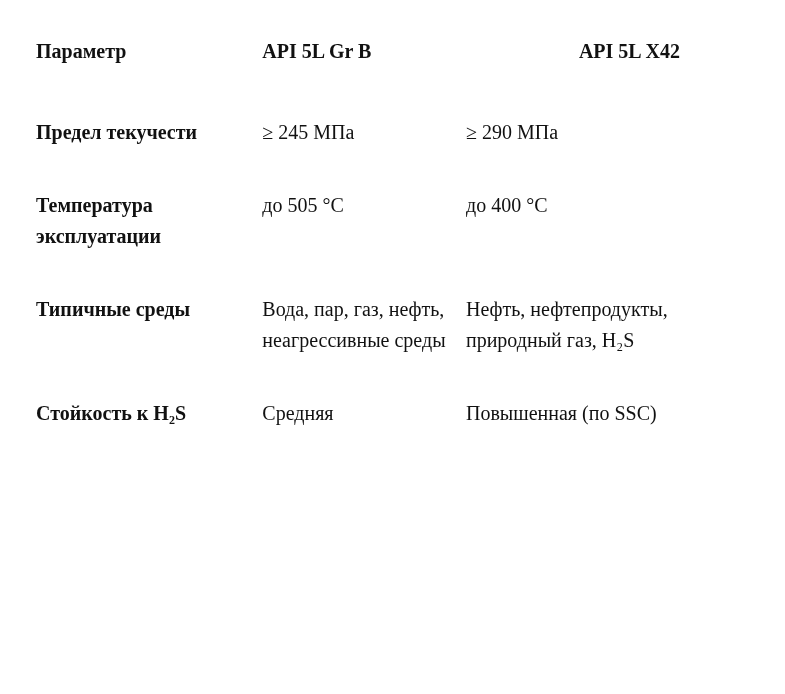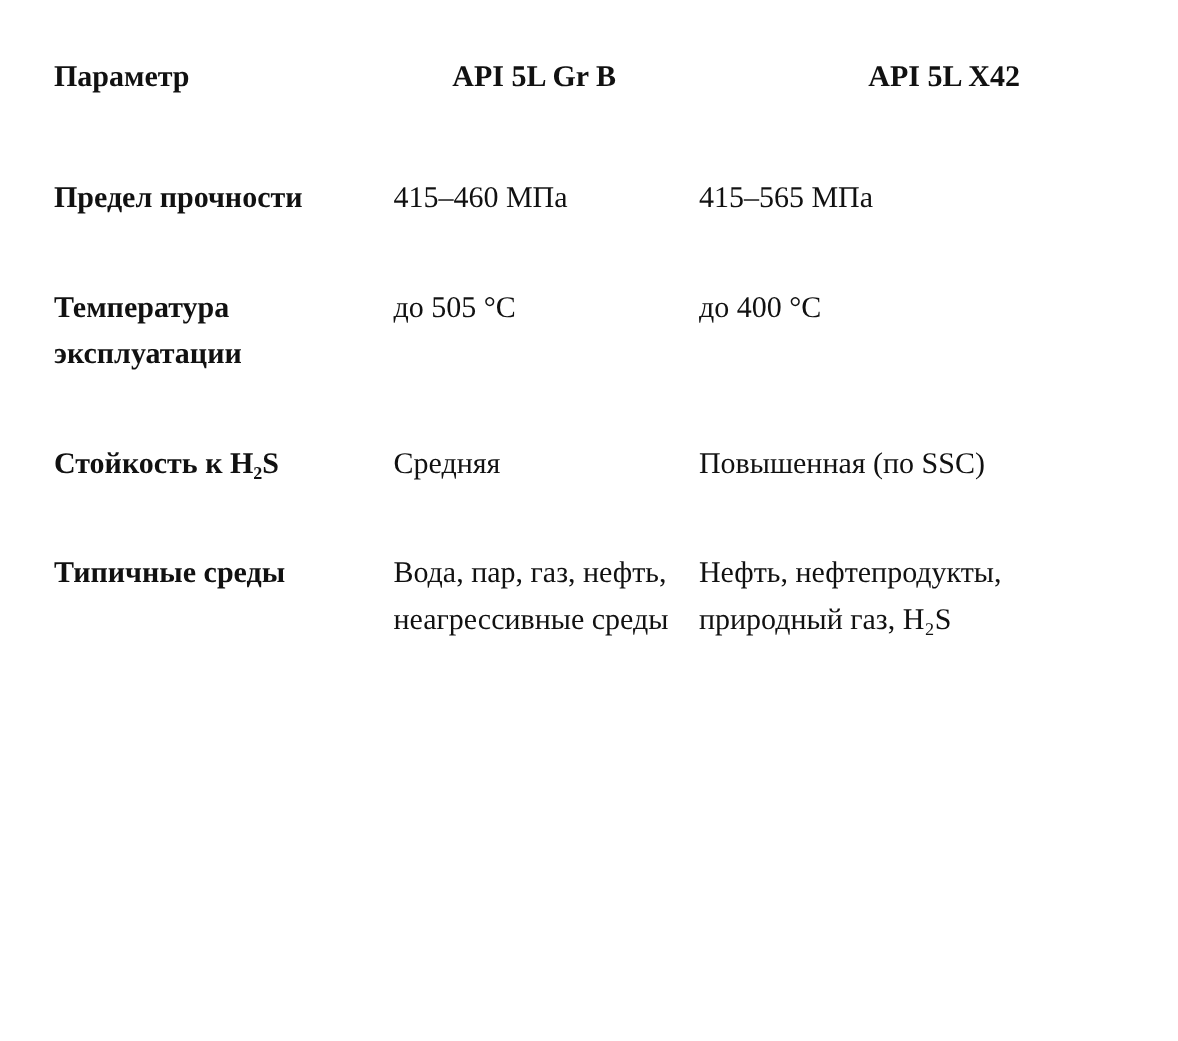--- a/index.html
+++ b/index.html
@@ -3,50 +3,50 @@
 <meta charset="utf-8">
 <style>
   html, body { margin:0; padding:0; background:#ffffff; }
   body { width:785px; height:694px; overflow:hidden; font-family:"Liberation Serif", serif; color:#111; }
   .wrap { position:relative; width:688px; height:694px; }
   table { position:absolute; left:28px; top:28px; border-collapse:collapse; font-size:20px; line-height:31px; }
   td, th { vertical-align:top; text-align:left; padding:8px 8px 34px 8px; }
   th { font-weight:bold; }
   td.param { font-weight:bold; }
   .c1 { width:231px; }
-  .c2 { width:216px;text-align:center; }
+  .c2 { width:216px; }
   .c3 { width:250px;text-align:right; }
   tr.hdr th { padding-bottom:42px; }
 </style>
 </head>
 <body>
 
 <div class="wrap">
   <table>
     <tbody>
         <tr class="hdr">
       <th class="c1">Параметр</th>
       <th class="c2">API 5L Gr B</th>
       <th class="c3">API 5L X42</th>
     </tr>
     <tr>
-      <td class="param">Предел прочности</td>
-      <td>415–460 МПа</td>
-      <td>415–565 МПа</td>
+      <td class="param">Предел текучести</td>
+      <td>≥ 245 МПа</td>
+      <td>≥ 290 МПа</td>
     </tr>
     <tr>
       <td class="param" style="width:190px;padding-right:49px">Температура эксплуатации</td>
       <td>до 505 °C</td>
       <td>до 400 °C</td>
     </tr>
     <tr>
+      <td class="param">Типичные среды</td>
+      <td>Вода, пар, газ, нефть, неагрессивные среды</td>
+      <td>Нефть, нефтепродукты, природный газ, H₂S</td>
+    </tr>
+    <tr>
       <td class="param">Стойкость к H₂S</td>
       <td>Средняя</td>
       <td>Повышенная (по SSC)</td>
-    </tr>
-    <tr>
-      <td class="param">Типичные среды</td>
-      <td>Вода, пар, газ, нефть, неагрессивные среды</td>
-      <td>Нефть, нефтепродукты, природный газ, H₂S</td>
     </tr>
   </tbody>
     </table>
 </div>
 
 </body></html>

